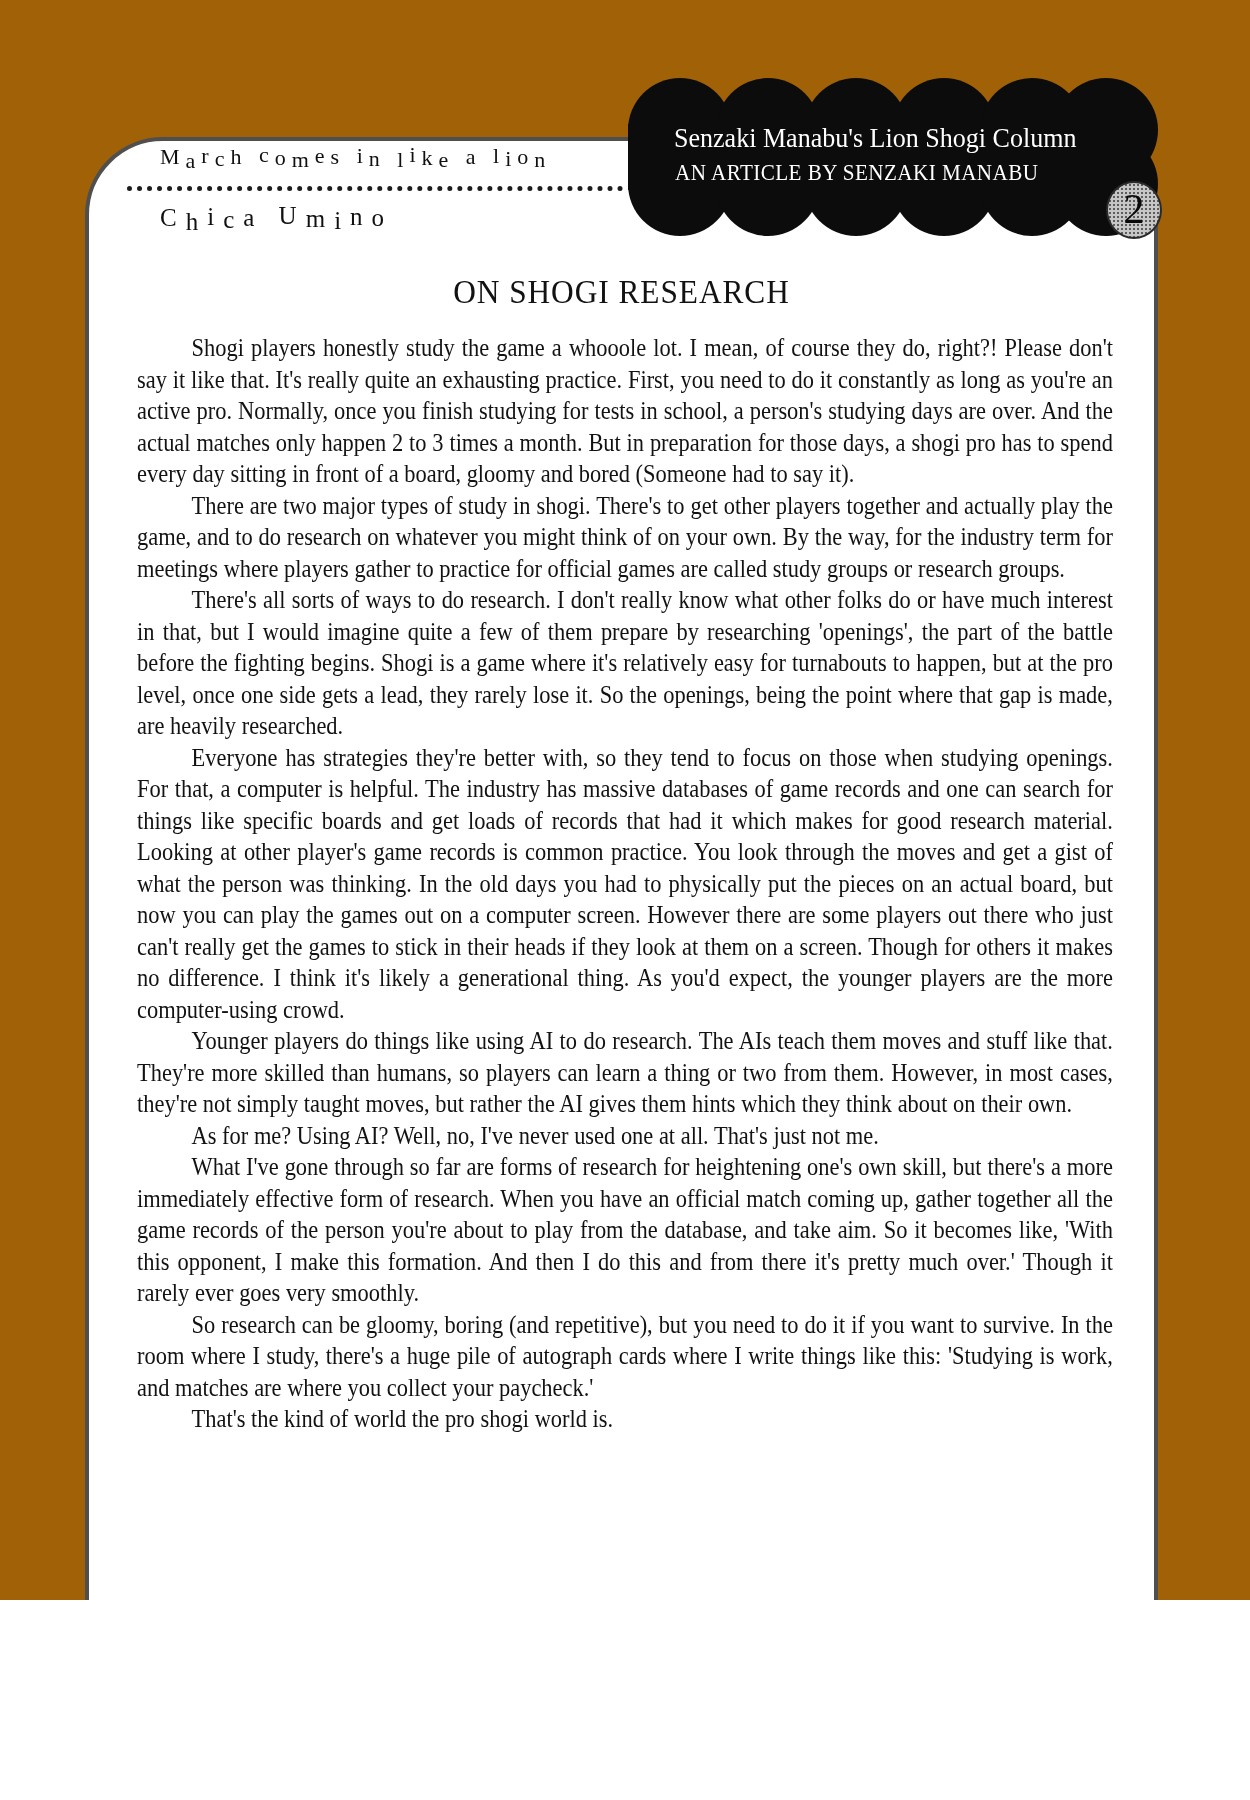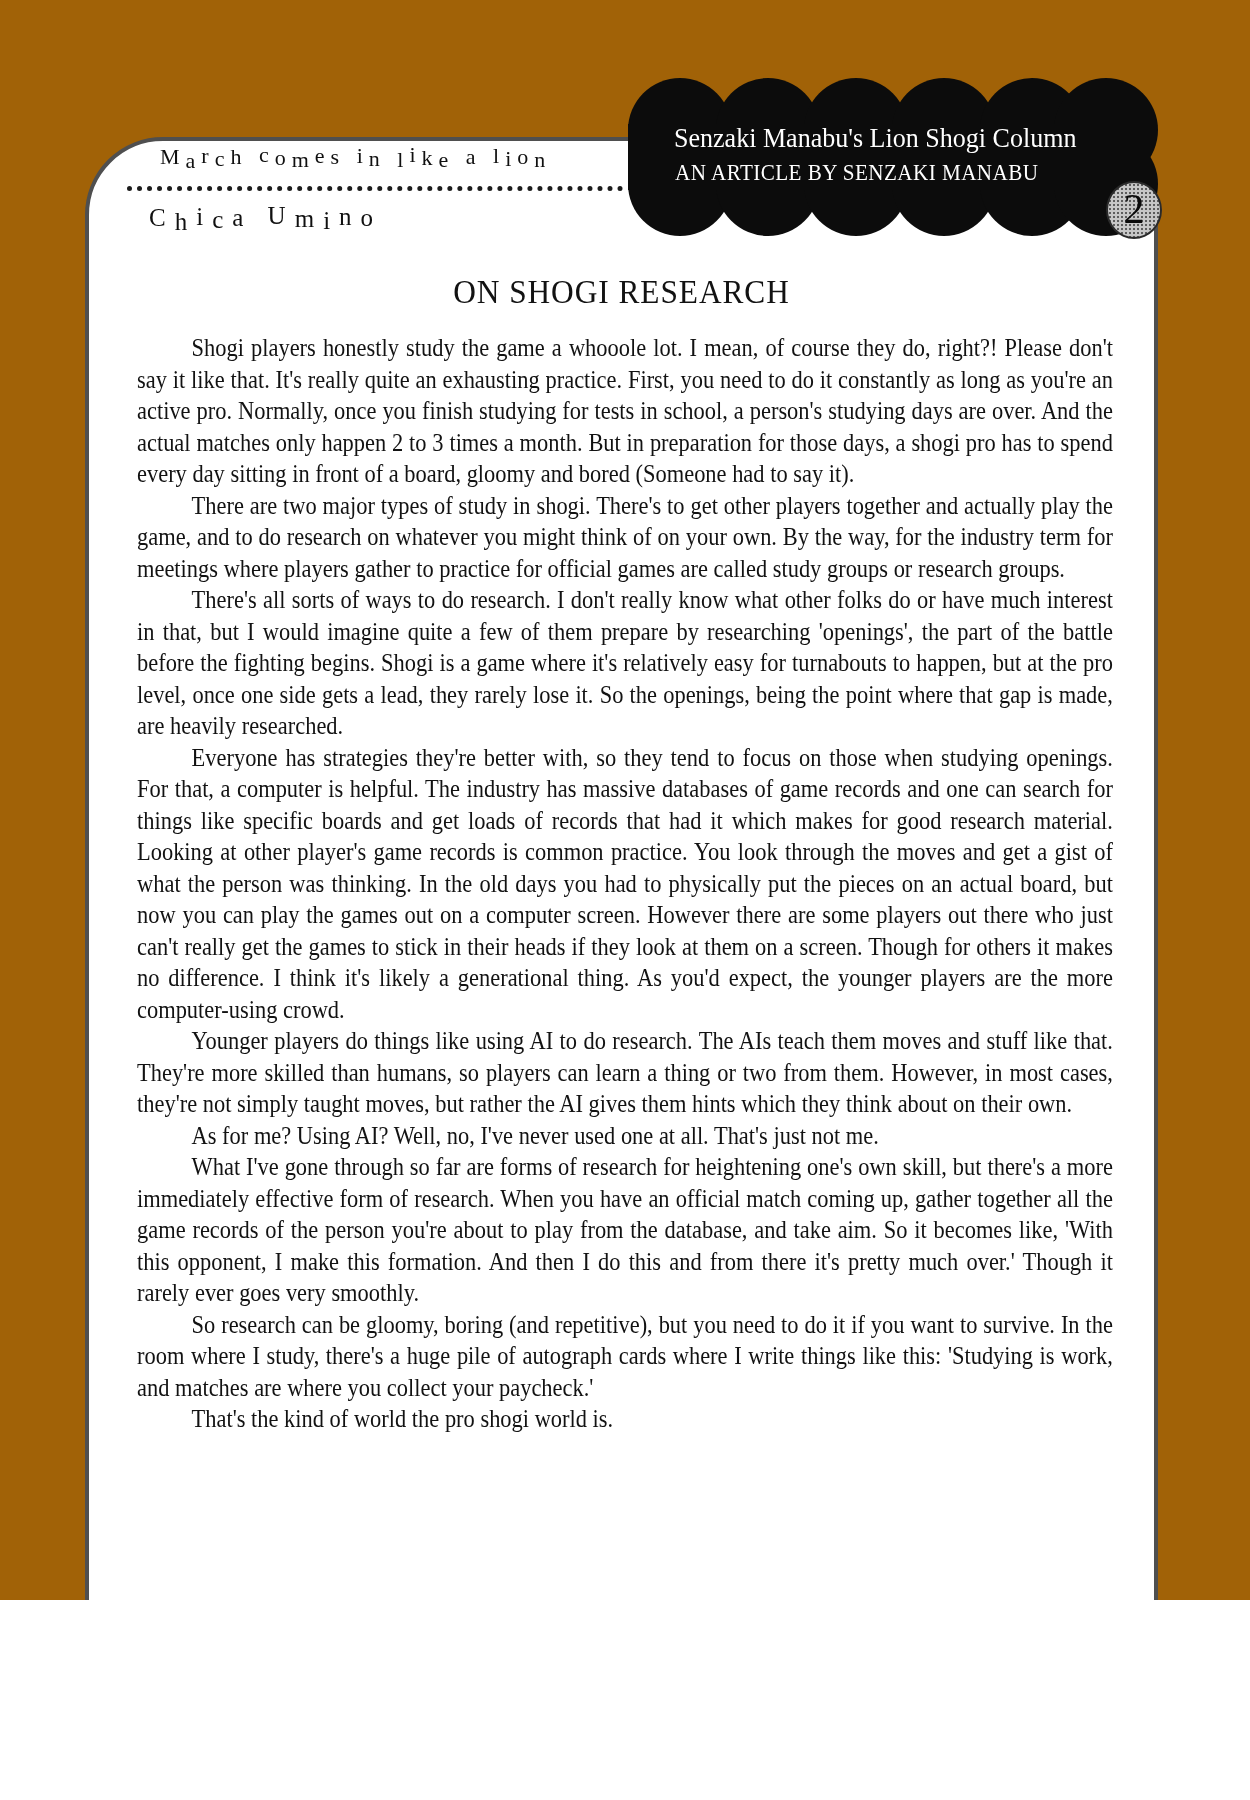--- a/index.html
+++ b/index.html
@@ -16,21 +16,21 @@
   
   .series-title{
     position:absolute;left:160px;top:144px;font-size:22px;letter-spacing:6px;
     color:#101010;white-space:nowrap;z-index:4;
   }
   .dotted-divider{
     position:absolute;left:127px;top:186px;width:496px;height:0;
     border-bottom:5px dotted #1c1c1c;z-index:4;
   }
   .author-name{
-    position:absolute;left:149px;top:204px;font-size:25px;letter-spacing:9px;
+    position:absolute;left:160px;top:204px;font-size:25px;letter-spacing:9px;
     color:#101010;white-space:nowrap;z-index:4;
   }
   
   .badge{
     position:absolute;left:618px;top:78px;width:542px;height:158px;z-index:5;
   }
   .badge svg{position:absolute;left:0;top:0;}
   .badge-title{
     position:absolute;left:56px;top:44px;width:480px;color:#ffffff;
     font-size:28px;white-space:nowrap;transform:scaleX(0.93);transform-origin:left top;

